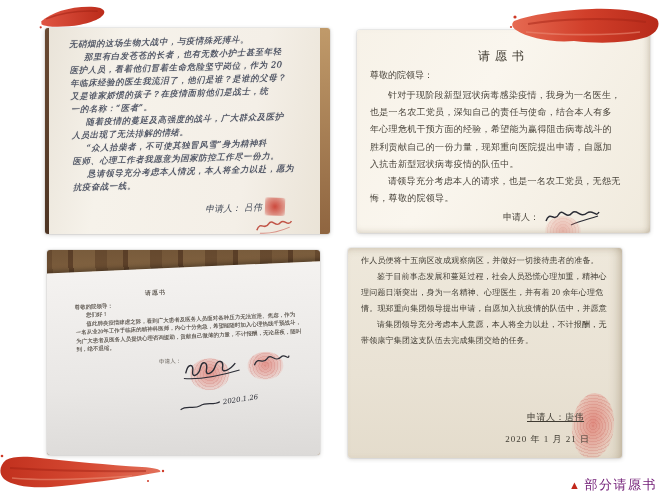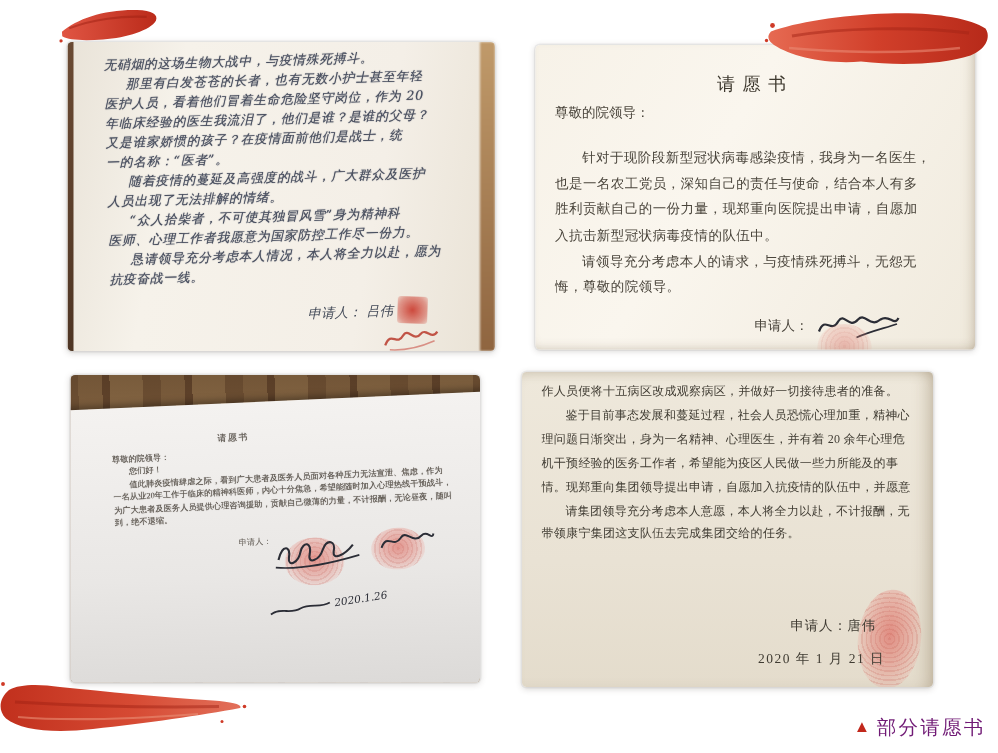--- a/index.html
+++ b/index.html
@@ -29,21 +29,21 @@
 
   
   #ph-tr{left:357px;top:30px;width:293px;height:203px;
          background:linear-gradient(120deg,#f7f2e8,#faf6ee 40%,#f0eadd);
          box-shadow:inset -7px 0 9px -7px rgba(120,100,70,.4),inset 0 -5px 7px -5px rgba(120,100,70,.3),
                     0 1px 4px rgba(70,60,50,.22),0 0 0 1px rgba(0,0,0,.05);}
   .typed{font-family:"Liberation Serif",serif;color:#4a453c;}
   .tr-title{position:absolute;top:18px;left:0;right:0;text-align:center;
       font-size:12px;letter-spacing:5px;color:#3e392f;}
   .tr-greet{position:absolute;top:39px;left:13px;font-size:9px;}
-  .tr-body{position:absolute;top:67px;left:13px;right:15px;font-size:9px;line-height:17.2px;
+  .tr-body{position:absolute;top:57px;left:13px;right:15px;font-size:9px;line-height:17.2px;
       letter-spacing:.3px;}
   .tr-body .ind{text-indent:2em;}
   .tr-sign{position:absolute;top:176px;left:146px;font-size:9px;display:flex;gap:4px;align-items:center;}
 
   
   #ph-bl{left:47px;top:250px;width:273px;height:205px;
          background:
            linear-gradient(180deg,rgba(30,15,5,.25),rgba(30,15,5,0) 35%),
            repeating-linear-gradient(88deg,#7d5c3c 0 12px,#8f6d48 12px 28px,#6d4d32 28px 33px,#97754e 33px 55px);}
   .bl-paper{position:absolute;left:-10px;right:-12px;top:24px;height:210px;
@@ -66,21 +66,21 @@
   #ph-br{left:348px;top:248px;width:274px;height:210px;
          background:linear-gradient(180deg,#eee8db,#e9e2d4 60%,#e4dccc);
          box-shadow:inset -9px 0 11px -7px rgba(130,110,80,.45),inset 0 6px 8px -6px rgba(130,110,80,.3),
                     0 1px 4px rgba(70,60,50,.22),0 0 0 1px rgba(0,0,0,.05);}
   .br-body{position:absolute;top:5px;left:13px;right:13px;
       font-family:"Liberation Serif",serif;font-size:8px;line-height:15.9px;
       color:#403c33;letter-spacing:.2px;}
   .br-body .ind{text-indent:2em;}
   .br-line{white-space:nowrap;overflow:hidden;}
   .br-sign{position:absolute;top:163px;right:38px;font-size:9px;color:#3f3b32;
-      font-family:"Liberation Serif",serif;z-index:2;letter-spacing:.5px;}
+      font-family:"Liberation Serif",serif;z-index:2;letter-spacing:.5px;text-decoration:underline;}
   .br-date{position:absolute;top:185px;right:32px;font-size:9px;color:#3f3b32;
       font-family:"Liberation Serif",serif;z-index:2;letter-spacing:1px;}
 
   
   .fp{position:absolute;border-radius:50%;
       background:
         repeating-radial-gradient(circle at 50% 50%,rgba(190,70,60,.18) 0 1px,rgba(190,70,60,0) 1px 3px),
         radial-gradient(ellipse at 50% 45%,rgba(222,110,100,.8) 0%,rgba(228,136,126,.55) 45%,rgba(236,168,158,.3) 70%,rgba(240,190,180,.12) 88%,rgba(240,190,180,0) 100%);}
   .sig-svg{display:block;}
   .stroke{position:absolute;z-index:6;}
@@ -124,23 +124,24 @@
       </svg>
     </div>
   </div>
 
   <div class="photo" id="ph-tr">
     <div class="typed tr-title">请愿书</div>
     <div class="typed tr-greet">尊敬的院领导：</div>
     <div class="typed tr-body">
       <div class="ind">针对于现阶段新型冠状病毒感染疫情，我身为一名医生，</div>
       <div>也是一名农工党员，深知自己的责任与使命，结合本人有多</div>
+      <div>年心理危机干预方面的经验，希望能为赢得阻击病毒战斗的</div>
       <div>胜利贡献自己的一份力量，现郑重向医院提出申请，自愿加</div>
       <div>入抗击新型冠状病毒疫情的队伍中。</div>
-      <div class="ind">请领导充分考虑本人的请求，与疫情殊死搏斗，无怨无</div>
+      <div class="ind">请领导充分考虑本人的请求，也是一名农工党员，无怨无</div>
       <div>悔，尊敬的院领导。</div>
     </div>
     <div class="typed tr-sign">
       <span>申请人：</span>
       <svg class="sig-svg" width="58" height="22" viewBox="0 0 58 22">
         <path d="M3 15 C7 4 11 17 16 8 C20 2 23 14 29 7 C34 2 37 13 44 7 C50 3 53 12 56 6" stroke="#2b2d36" stroke-width="1.5" fill="none"></path>
         <path d="M28 19 C37 15 46 13 55 10" stroke="#2b2d36" stroke-width="1.2" fill="none"></path>
       </svg>
     </div>
     <div class="fp" style="left:188px;top:186px;width:36px;height:30px;opacity:.5;"></div>
@@ -176,21 +177,20 @@
         </div>
       </div>
     </div>
   </div>
 
   <div class="photo" id="ph-br">
     <div class="br-body">
       <div class="br-line">作人员便将十五病区改成观察病区，并做好一切接待患者的准备。</div>
       <div class="br-line ind">鉴于目前事态发展和蔓延过程，社会人员恐慌心理加重，精神心</div>
       <div class="br-line">理问题日渐突出，身为一名精神、心理医生，并有着 20 余年心理危</div>
-      <div class="br-line">机干预经验的医务工作者，希望能为疫区人民做一些力所能及的事</div>
       <div class="br-line">情。现郑重向集团领导提出申请，自愿加入抗疫情的队伍中，并愿意</div>
       <div class="br-line ind">请集团领导充分考虑本人意愿，本人将全力以赴，不计报酬，无</div>
       <div class="br-line">带领康宁集团这支队伍去完成集团交给的任务。</div>
     </div>
     <div class="fp" style="left:224px;top:145px;width:42px;height:66px;transform:rotate(6deg);opacity:.9;z-index:1;"></div>
     <div class="br-sign">
       <span>申请人：</span><span>唐伟</span>
     </div>
     <div class="br-date">2020 年 1 月 21 日</div>
   </div>

